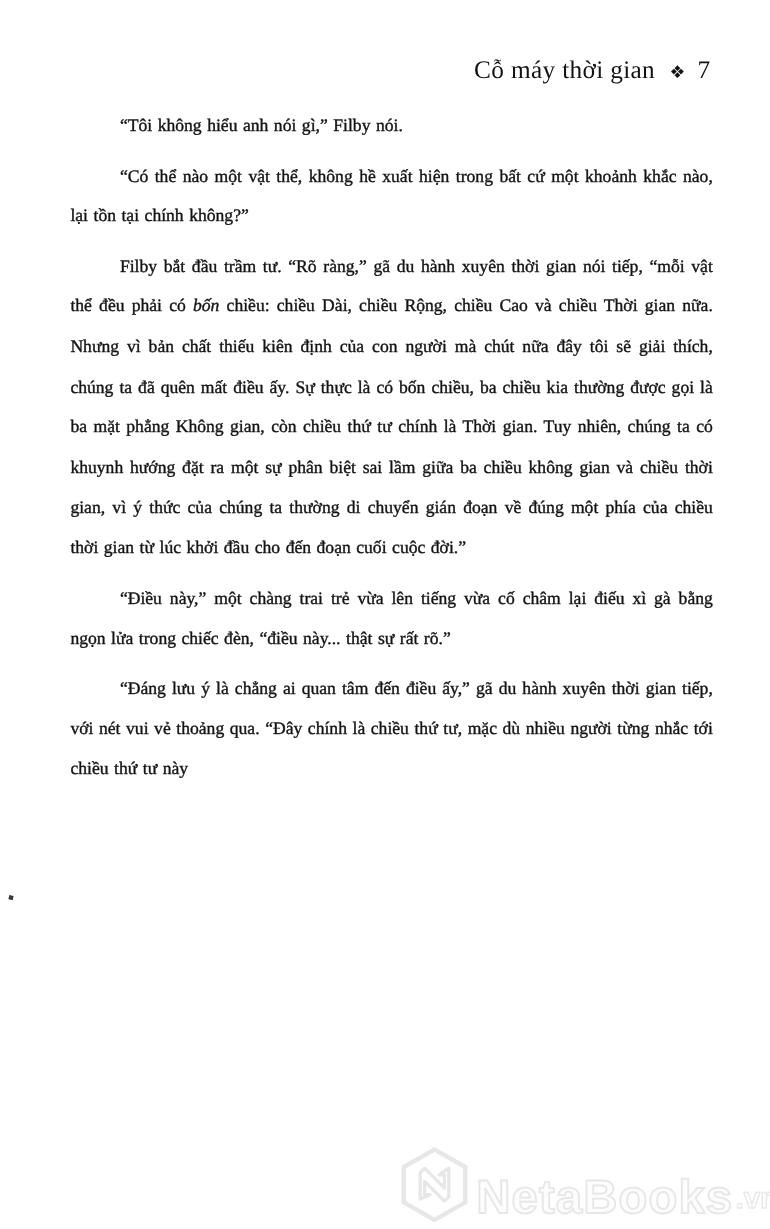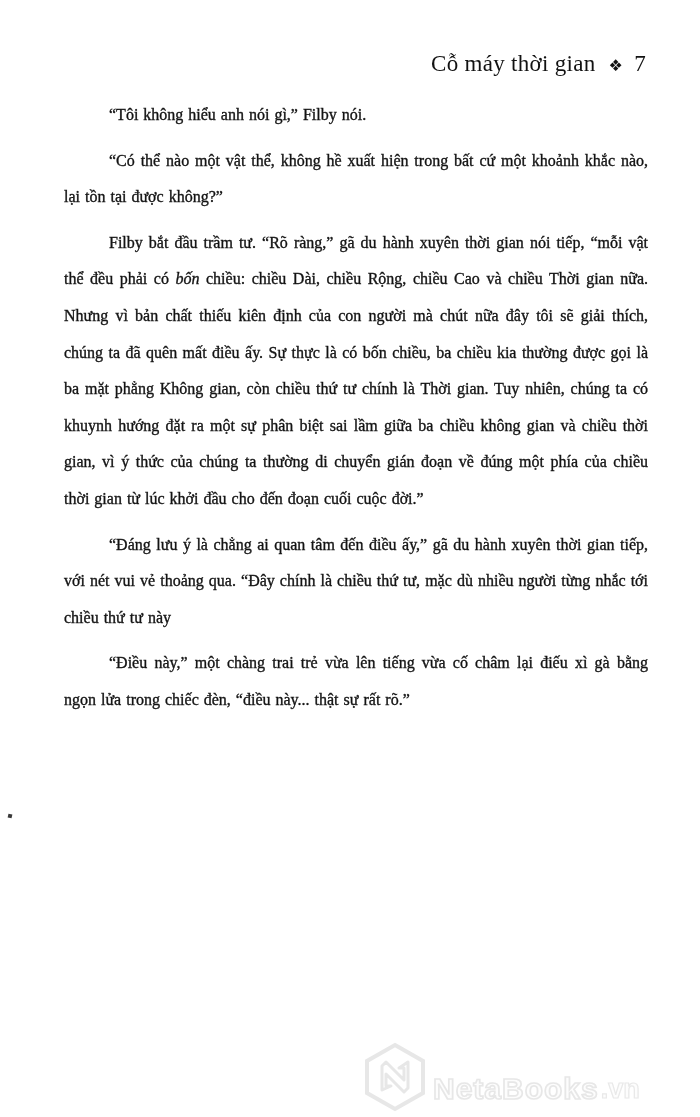--- a/index.html
+++ b/index.html
@@ -67,21 +67,21 @@
     user-select: none;
   }
   .wm-logo {
     width: 66px;
     height: 70px;
     flex: 0 0 auto;
   }
   .wm-brand {
     font-family: "Liberation Sans", "DejaVu Sans", sans-serif;
     font-weight: bold;
-    font-size: 30px;
+    font-size: 43px;
     letter-spacing: 1px;
     color: #fdfdfd;
     -webkit-text-stroke: 1.7px #e7e7e7;
     text-shadow: 0 0 1px #ececec;
     margin-left: 5px;
     line-height: 1;
     margin-top: 24px;
   }
   .wm-tld {
     font-family: "Liberation Sans", "DejaVu Sans", sans-serif;
@@ -112,24 +112,24 @@
 <div class="page">
 
   <div class="running-header">
     <span>Cỗ máy thời gian</span>
     <span class="sep">❖</span>
     <span>7</span>
   </div>
 
   <div class="body-text">
     <p class="para">“Tôi không hiểu anh nói gì,” Filby nói.</p>
-    <p class="para">“Có thể nào một vật thể, không hề xuất hiện trong bất cứ một khoảnh khắc nào, lại tồn tại được không?”</p>
+    <p class="para">“Có thể nào một vật thể, không hề xuất hiện trong bất cứ một khoảnh khắc nào, lại tồn tại chính không?”</p>
     <p class="para"><span>Filby bắt đầu trầm tư. “Rõ ràng,” gã du hành xuyên thời gian nói tiếp, “mỗi vật thể đều phải có </span><em>bốn</em><span> chiều: chiều Dài, chiều Rộng, chiều Cao và chiều Thời gian nữa. Nhưng vì bản chất thiếu kiên định của con người mà chút nữa đây tôi sẽ giải thích, chúng ta đã quên mất điều ấy. Sự thực là có bốn chiều, ba chiều kia thường được gọi là ba mặt phẳng Không gian, còn chiều thứ tư chính là Thời gian. Tuy nhiên, chúng ta có khuynh hướng đặt ra một sự phân biệt sai lầm giữa ba chiều không gian và chiều thời gian, vì ý thức của chúng ta thường di chuyển gián đoạn về đúng một phía của chiều thời gian từ lúc khởi đầu cho đến đoạn cuối cuộc đời.”</span></p>
+    <p class="para">“Điều này,” một chàng trai trẻ vừa lên tiếng vừa cố châm lại điếu xì gà bằng ngọn lửa trong chiếc đèn, “điều này... thật sự rất rõ.”</p>
     <p class="para">“Đáng lưu ý là chẳng ai quan tâm đến điều ấy,” gã du hành xuyên thời gian tiếp, với nét vui vẻ thoảng qua. “Đây chính là chiều thứ tư, mặc dù nhiều người từng nhắc tới chiều thứ tư này</p>
-    <p class="para">“Điều này,” một chàng trai trẻ vừa lên tiếng vừa cố châm lại điếu xì gà bằng ngọn lửa trong chiếc đèn, “điều này... thật sự rất rõ.”</p>
   </div>
 
   <div class="watermark">
     <svg class="wm-logo" viewBox="0 0 66 70" fill="none" xmlns="http://www.w3.org/2000/svg">
       <path d="M33 3 L61 19 L61 51 L33 67 L5 51 L5 19 Z" stroke="#e7e7e7" stroke-width="4" fill="#ffffff"></path>
       <path d="M20 48 L20 24 L24 20 L42 38 L42 26 L37 26 L46 20 L46 46 L42 50 L24 32 L24 44 L29 44 Z" stroke="#e7e7e7" stroke-width="3" fill="#ffffff" stroke-linejoin="round"></path>
     </svg>
     <span class="wm-brand">NetaBooks</span>
     <span class="wm-tld">.vn</span>
   </div>

